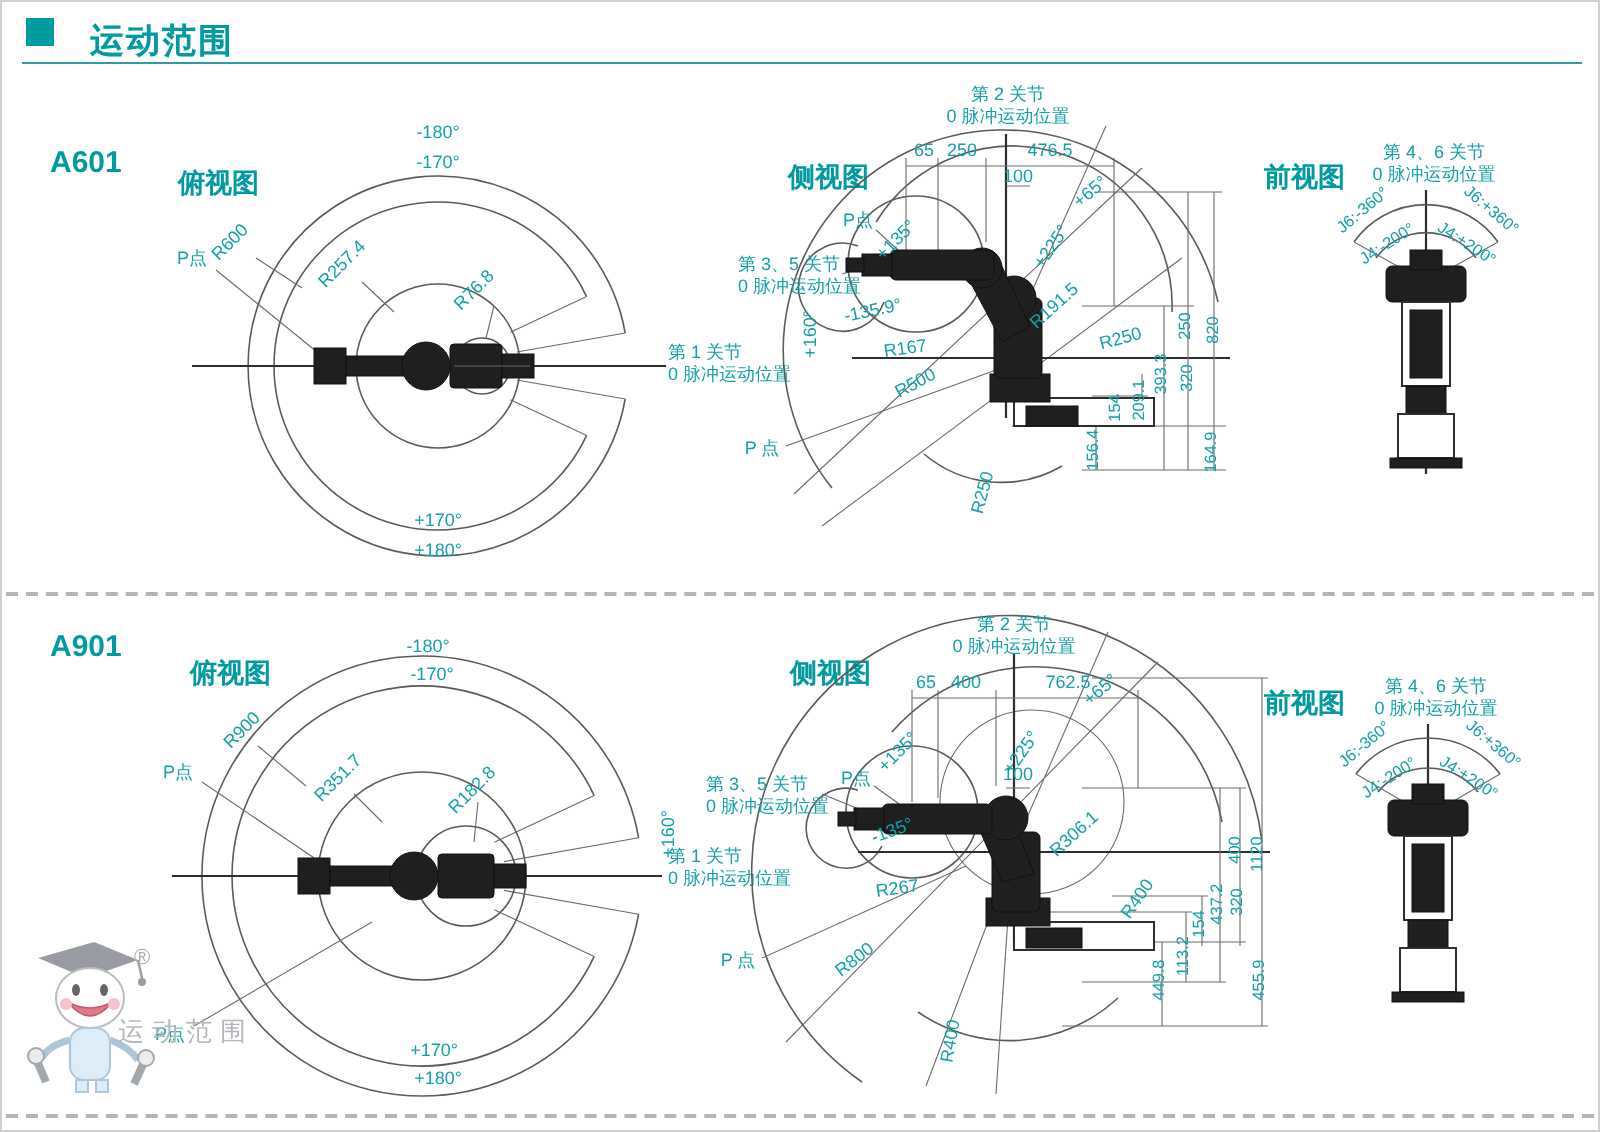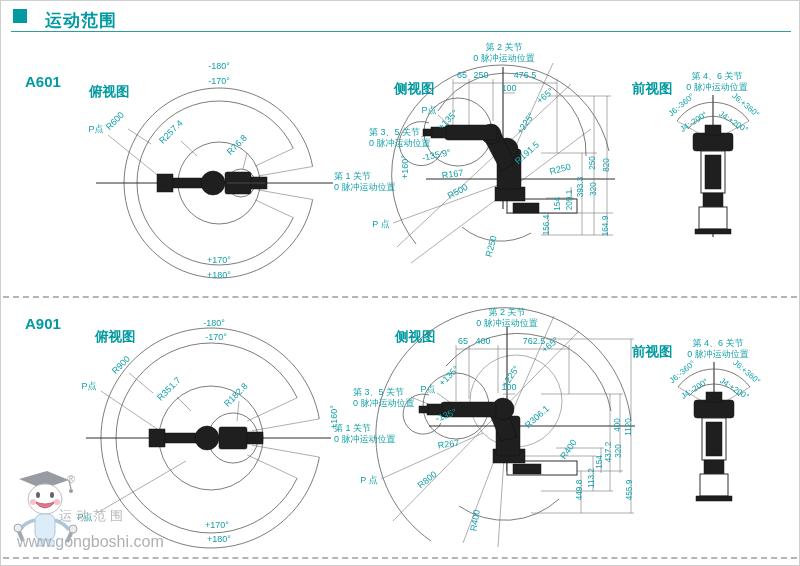--- a/index.html
+++ b/index.html
@@ -294,16 +294,15 @@
       <path d="M26,53 C18,55 14,58 12,62 M46,53 C54,56 58,60 60,63" stroke="#a5c2d6" stroke-width="3.5" fill="none"></path>
       <path d="M8,60 L14,74" stroke="#99a0a6" stroke-width="4"></path>
       <circle cx="9" cy="61" r="4" fill="#e8eaec" stroke="#99a0a6"></circle>
       <path d="M64,62 L58,75" stroke="#99a0a6" stroke-width="4"></path>
       <circle cx="64" cy="62" r="4" fill="#e8eaec" stroke="#99a0a6"></circle>
       <rect x="29" y="73" width="6" height="6" fill="#d9eaf8" stroke="#a5c2d6"></rect>
       <rect x="39" y="73" width="6" height="6" fill="#d9eaf8" stroke="#a5c2d6"></rect>
     </svg>
     <span class="reg">®</span>
     <span class="mall">运动范围</span>
-    <span class="url">www.gongboshi.com</span>
   </div>
 
 </div>
 
 </body></html>

